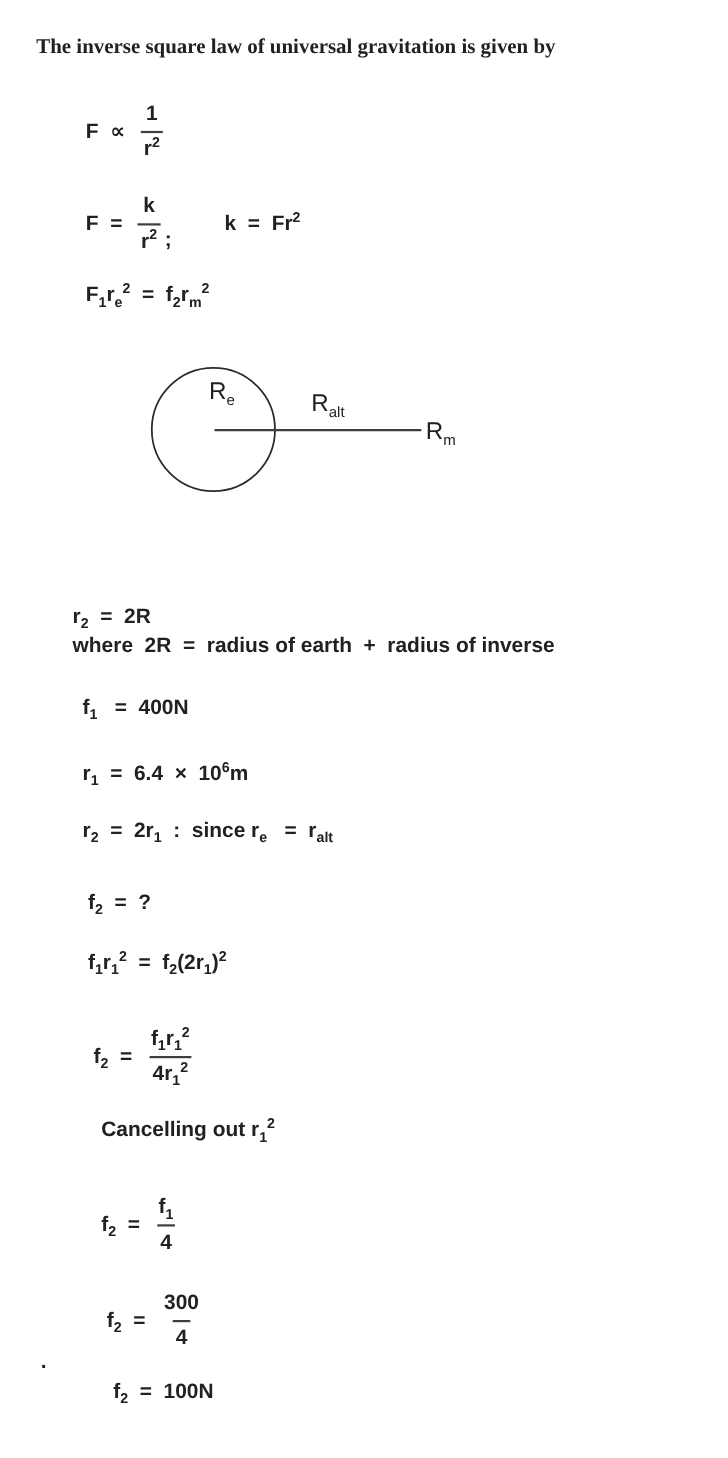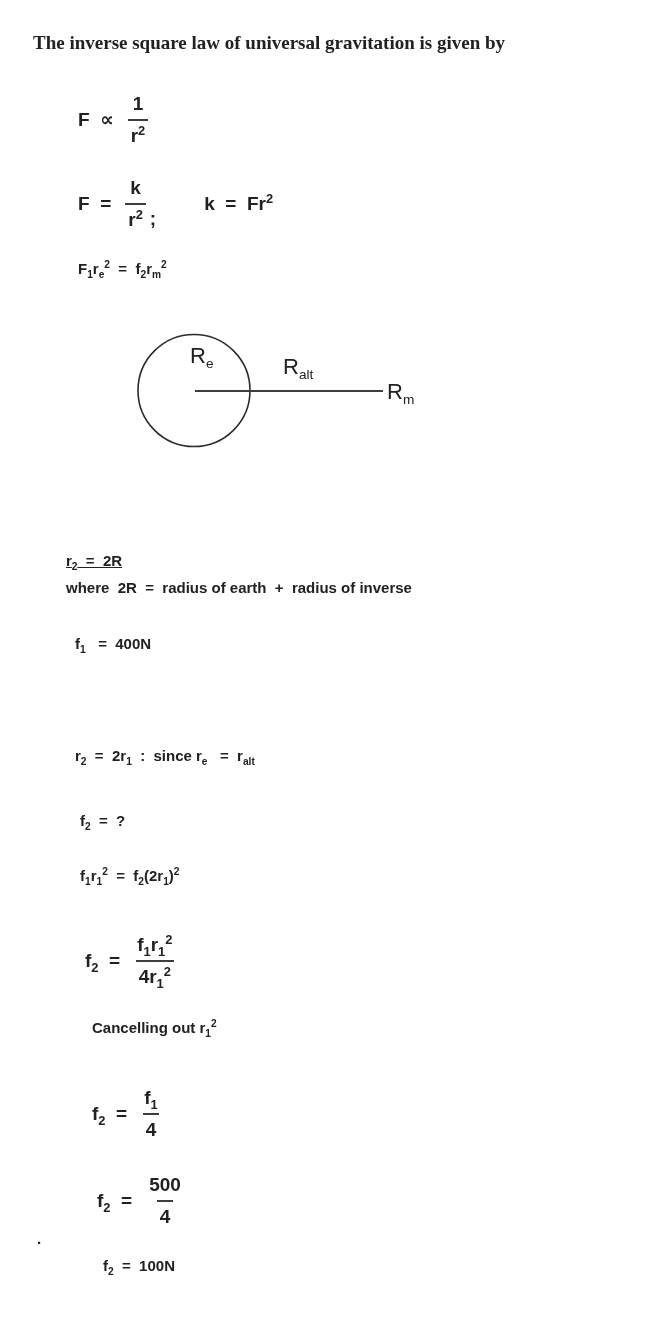--- a/index.html
+++ b/index.html
@@ -8,21 +8,21 @@
     width: 662px;
     height: 1325px;
     background: var(--background, #ffffff);
     color: var(--text, #212121);
     font-family: "Liberation Sans", "DejaVu Sans", sans-serif;
     font-weight: 700;
     overflow: hidden;
   }
   .line {
     position: absolute;
-    font-size: 15px;
+    font-size: 19px;
     line-height: 26px;
     white-space: pre;
   }
   .title { font-size: 19px; font-family: Liberation Serif, serif; }
   .row {
     position: absolute;
     display: flex;
     align-items: center;
     gap: 14px;
     font-size: 19px;
@@ -82,24 +82,25 @@
   <div class="diagram">
     <svg width="310" height="135" viewBox="0 0 310 135">
       <circle cx="64" cy="60.5" r="56" fill="none" stroke="#2b2b2b" stroke-width="1.6"></circle>
       <line x1="65" y1="61" x2="253" y2="61" stroke="#3f3f3f" stroke-width="2"></line>
     </svg>
     <span class="dlabel" style="left:60px; top:14px;">R<sub>e</sub></span>
     <span class="dlabel" style="left:153px; top:25px;">R<sub>alt</sub></span>
     <span class="dlabel" style="left:257px; top:50px;">R<sub>m</sub></span>
   </div>
 
-  <div class="line" style="left:66px; top:548px;text-decoration:underline;">r<sub>2</sub>  =  2R</div>
+  <div class="line" style="left:66px; top:548px;">r<sub>2</sub>  =  2R</div>
   <div class="line" style="left:66px; top:575px;">where  2R  =  radius of earth  +  radius of inverse</div>
 
   <div class="line" style="left:75px; top:631px;">f<sub>1</sub>   =  400N</div>
+  <div class="line" style="left:75px; top:691px;">r<sub>1</sub>  =  6.4  ×  10<sup>6</sup>m</div>
   <div class="line" style="left:75px; top:743px;">r<sub>2</sub>  =  2r<sub>1</sub>  :  since r<sub>e</sub>   =  r<sub>alt</sub></div>
   <div class="line" style="left:80px; top:808px;">f<sub>2</sub>  =  ?</div>
 
   <div class="line" style="left:80px; top:863px;">f<sub>1</sub>r<sub>1</sub><sup>2</sup>  =  f<sub>2</sub>(2r<sub>1</sub>)<sup>2</sup></div>
 
   <div class="row" style="left:85px; top:932px;">
     <span>f<sub>2</sub>  =</span>
     <span class="frac">
       <span class="num">f<sub>1</sub>r<sub>1</sub><sup>2</sup></span>
       <span class="den">4r<sub>1</sub><sup>2</sup></span>
@@ -112,21 +113,21 @@
     <span>f<sub>2</sub>  =</span>
     <span class="frac">
       <span class="num">f<sub>1</sub></span>
       <span class="den">4</span>
     </span>
   </div>
 
   <div class="row" style="left:97px; top:1172px;">
     <span>f<sub>2</sub>  =</span>
     <span class="frac">
-      <span class="num">500</span>
+      <span class="num">300</span>
       <span class="den">4</span>
     </span>
   </div>
 
   <div class="line" style="left:37px; top:1226px;">.</div>
 
   <div class="line" style="left:103px; top:1253px;">f<sub>2</sub>  =  100N</div>
 
 </div>
 

